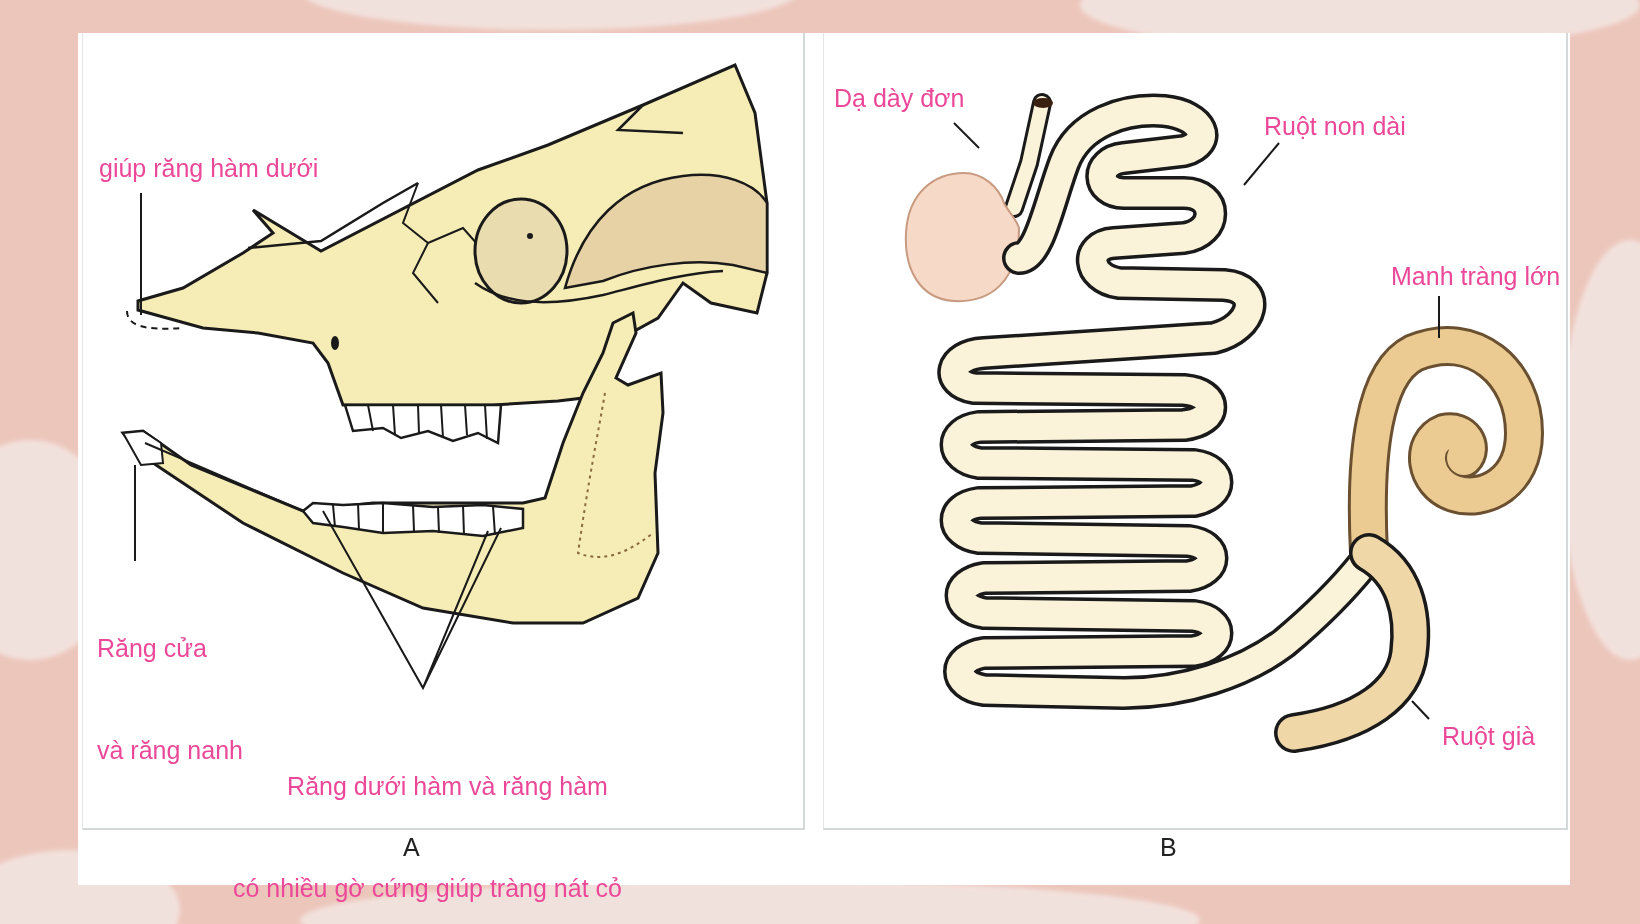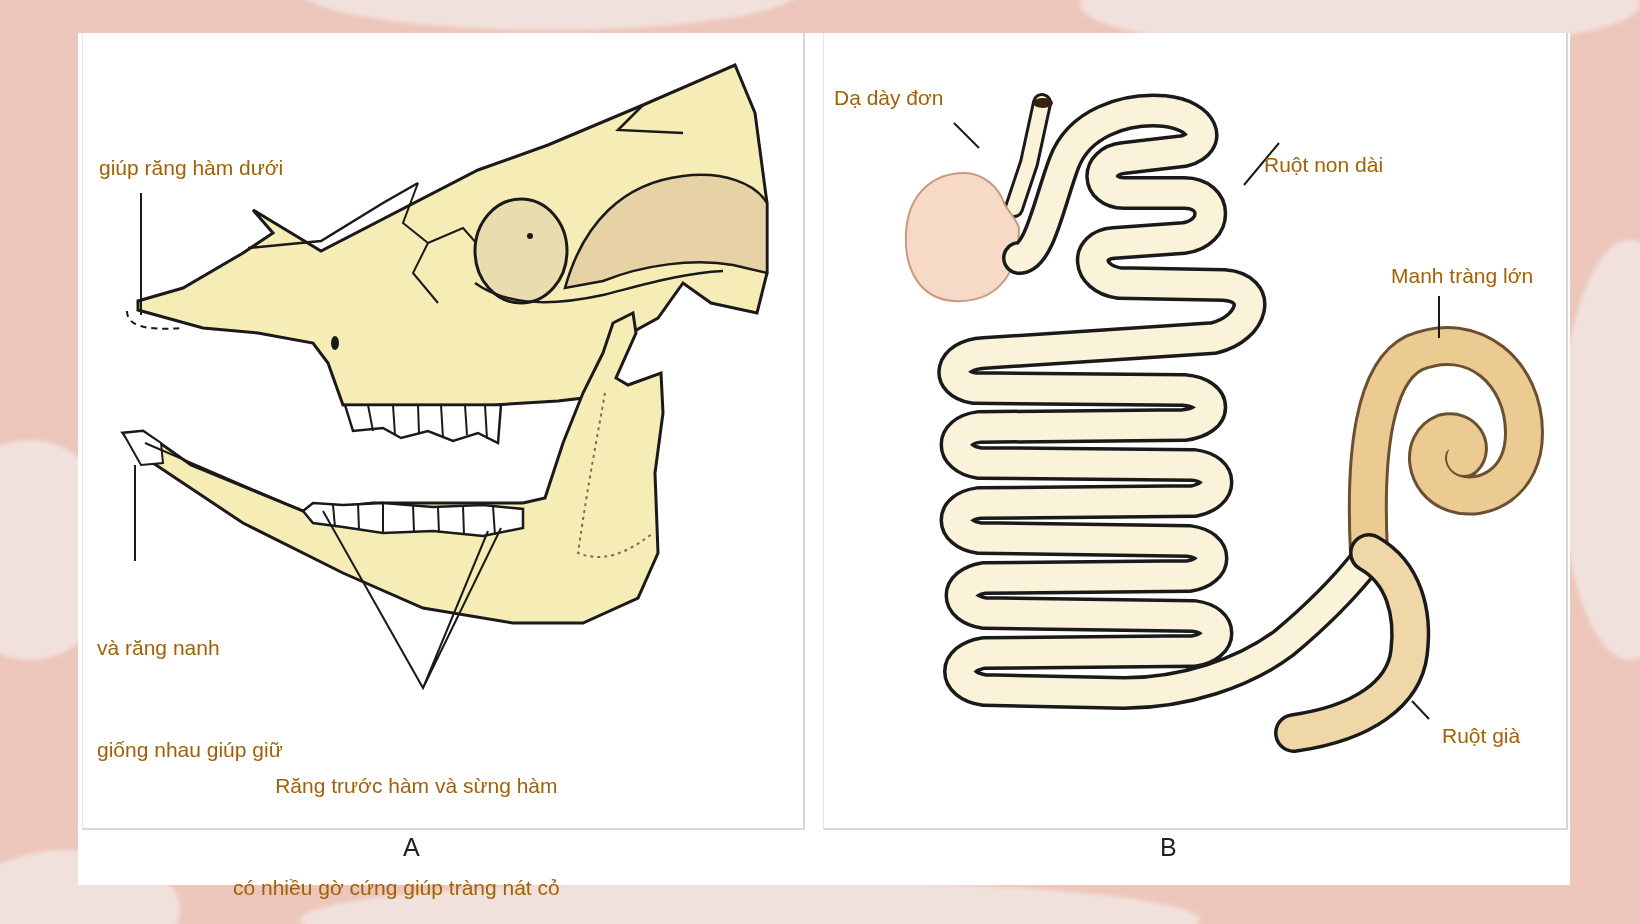--- a/index.html
+++ b/index.html
@@ -15,21 +15,21 @@
     }
     .panel {
       position: absolute; top: 0; height: 795px;
       border-right: 2px solid #d4d8d8; border-bottom: 2px solid #d4d8d8; border-left: 1px solid #e3e6e6;
       background: #fff;
     }
     .panel-a { left: 4px; width: 720px; }
     .panel-b { left: 745px; width: 742px; }
     .panel svg { position: absolute; left: 0; top: 0; }
     .lbl {
-      position: absolute; color: #a16207; font-size: 21px; line-height: 34px; white-space: pre;
+      position: absolute; color: #ec4899; font-size: 25px; line-height: 34px; white-space: pre;
     }
     .caption { position: absolute; top: 800px; font-size: 25px; color: #222; }
   </style>
 </head>
 <body>
 
 <div class="bg-stroke" style="left:-60px;top:440px;width:180px;height:220px;"></div>
 <div class="bg-stroke" style="left:-40px;top:850px;width:220px;height:120px;"></div>
 <div class="bg-stroke" style="left:1080px;top:-40px;width:560px;height:90px;"></div>
 <div class="bg-stroke" style="left:1560px;top:240px;width:140px;height:420px;"></div>
@@ -75,26 +75,26 @@
 
       <line x1="58" y1="160" x2="58" y2="282" stroke="#1a1a1a" stroke-width="2"></line>
       <line x1="52" y1="432" x2="52" y2="528" stroke="#1a1a1a" stroke-width="2"></line>
       <path d="M240 478 L340 655 L418 495 M340 655 L405 498" fill="none" stroke="#1a1a1a" stroke-width="2"></path>
     </svg>
 
     <div class="lbl" style="left:16px;top:50px;">
       <div>giúp răng hàm dưới</div>
     </div>
     <div class="lbl" style="left:14px;top:530px;">
+      <div>Răng cửa</div>
       <div>và răng nanh</div>
-      <div>giống nhau giúp giữ</div>
       
     </div>
     <div class="lbl" style="left:150px;top:668px;text-align:center;">
-      <div style="padding-left:40px;">Răng trước hàm và sừng hàm</div>
+      <div style="padding-left:40px;">Răng dưới hàm và răng hàm</div>
       <div>có nhiều gờ cứng giúp tràng nát cỏ</div>
     </div>
   </div>
 
   <div class="panel panel-b">
     <svg width="742" height="795" viewBox="0 0 742 795">
 
       <path d="M218 70 L205 130 L190 175" fill="none" stroke="#1a1a1a" stroke-width="20" stroke-linecap="round"></path>
       <path d="M218 70 L205 130 L190 175" fill="none" stroke="#fbf2da" stroke-width="14" stroke-linecap="round"></path>
       <ellipse cx="219" cy="70" rx="10" ry="5" fill="#3a2010"></ellipse>
@@ -116,20 +116,20 @@
         <path d="M545 520 C580 540 590 580 585 620 C580 660 540 690 470 700" stroke="#efd7a8" stroke-width="33"></path>
       </g>
 
       <line x1="130" y1="90" x2="155" y2="115" stroke="#1a1a1a" stroke-width="2"></line>
       <line x1="455" y1="110" x2="420" y2="152" stroke="#1a1a1a" stroke-width="2"></line>
       <line x1="615" y1="263" x2="615" y2="305" stroke="#1a1a1a" stroke-width="2"></line>
       <line x1="588" y1="668" x2="605" y2="686" stroke="#1a1a1a" stroke-width="2"></line>
     </svg>
 
     <div class="lbl" style="left:10px;top:48px;">Dạ dày đơn</div>
-    <div class="lbl" style="left:440px;top:76px;margin-top:39px;">Ruột non dài</div>
+    <div class="lbl" style="left:440px;top:76px;">Ruột non dài</div>
     <div class="lbl" style="left:523px;top:226px;margin-left:44px;">Manh tràng lớn</div>
     <div class="lbl" style="left:618px;top:686px;text-align:center;">Ruột già</div>
   </div>
 
   <div class="caption" style="left:325px;">A</div>
   <div class="caption" style="left:1082px;">B</div>
 </div>
 
 </body></html>

